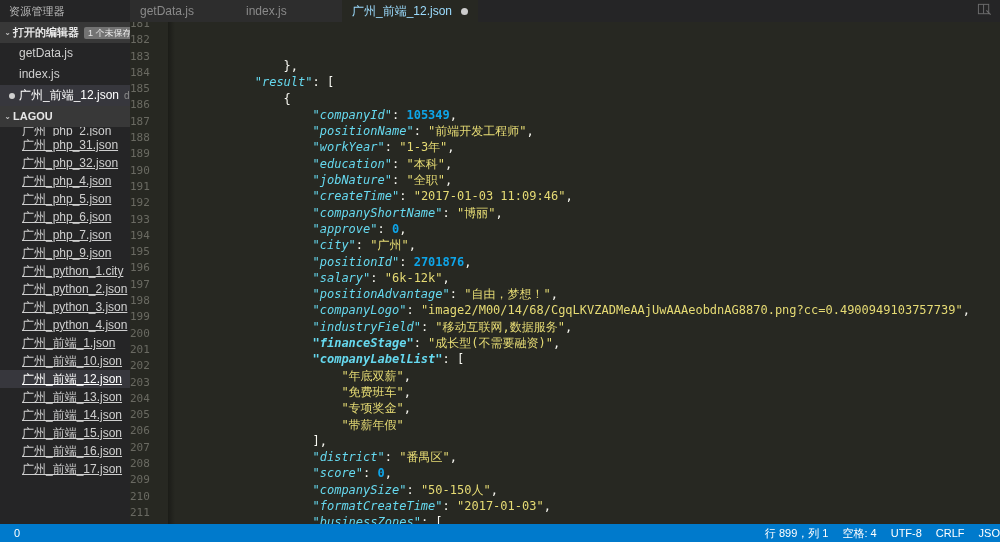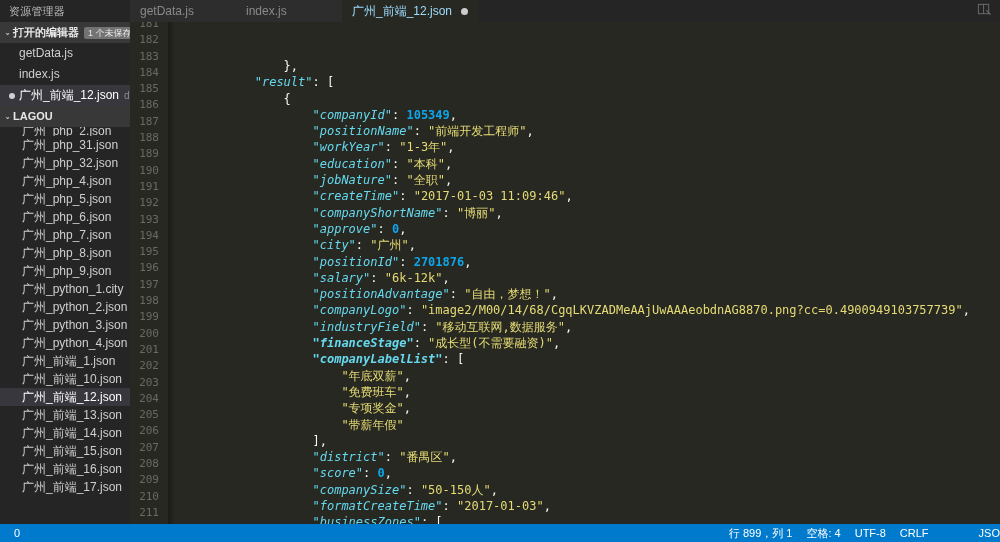--- a/index.html
+++ b/index.html
@@ -45,21 +45,21 @@
     display:inline-block;margin-right:4px;flex:0 0 6px;
   }
   .oe-item .pad{display:inline-block;width:10px;flex:0 0 10px;}
   .oe-desc{color:#8c8c8c;font-size:10px;margin-left:5px;}
 
   .files{
     flex:1;overflow:hidden;background:#252526;position:relative;
   }
   .file-item{
     height:18px;line-height:18px;padding-left:22px;
-    font-size:12px;color:#cfcfcf;white-space:nowrap;overflow:hidden;
+    font-size:12px;color:#cfcfcf;white-space:nowrap;overflow:hidden;text-decoration:underline;
   }
   .file-item.sel{background:#37373d;color:#ffffff;}
   .file-item.clipped{height:9px;line-height:9px;overflow:hidden;}
 
   
   .editor-col{flex:1;display:flex;flex-direction:column;min-width:0;background:#272822;}
   .tabs{
     height:22px;background:#252526;display:flex;align-items:stretch;
     position:relative;flex:0 0 22px;
   }
@@ -73,21 +73,21 @@
   .tab .udot{
     width:7px;height:7px;border-radius:50%;background:#cccccc;
     display:inline-block;margin-left:9px;flex:0 0 7px;
   }
   .tabs-spacer{flex:1;background:#252526;}
   .tab-actions{display:flex;align-items:center;padding-right:8px;background:#252526;}
   .split-icon{opacity:.62;}
 
   .edit-area{flex:1;position:relative;overflow:hidden;background:#272822;display:flex;}
   .gutter{
-    width:38px;min-width:38px;text-align:right;padding-right:9px;
+    width:38px;min-width:38px;text-align:left;padding-right:9px;
     box-sizing:border-box;color:#6a6a62;background:#272822;
     font-family:"DejaVu Sans Mono","Liberation Mono",monospace;
     font-size:11px;padding-top:0;
   }
   .gutter div{height:16.3px;line-height:16.3px;}
   .code{
     flex:1;position:relative;overflow:hidden;
     font-family:"DejaVu Sans Mono","Liberation Mono",monospace;
     font-size:12px;white-space:pre;
   }
@@ -105,21 +105,21 @@
 
   
   .status{
     height:18px;min-height:18px;background:#007acc;color:#ffffff;
     display:flex;align-items:center;font-size:11px;
     padding:0 0 0 0;
   }
   .status .left{display:flex;align-items:center;padding-left:7px;}
   .status .right{margin-left:auto;display:flex;align-items:center;justify-content:center;}
   .st-item{padding:0 7px;white-space:nowrap;line-height:18px;}
-  .st-clip{overflow:hidden;max-width:22px;padding-right:0;margin-left:36px;}
+  .st-clip{overflow:hidden;max-width:22px;padding-right:0;}
 </style>
 </head>
 <body>
 
 <div class="app">
   <div class="body-row">
 
     <div class="sidebar">
       <div class="sb-title">资源管理器</div>
 
@@ -151,21 +151,20 @@
       </div>
 
       <div class="files" id="file-list">
           <div class="file-item clipped"><span>广州_php_2.json</span></div>
           <div class="file-item"><span>广州_php_31.json</span></div>
           <div class="file-item"><span>广州_php_32.json</span></div>
           <div class="file-item"><span>广州_php_4.json</span></div>
           <div class="file-item"><span>广州_php_5.json</span></div>
           <div class="file-item"><span>广州_php_6.json</span></div>
           <div class="file-item"><span>广州_php_7.json</span></div>
-          <div class="file-item"><span>广州_php_8.json</span></div>
           <div class="file-item"><span>广州_php_9.json</span></div>
           <div class="file-item"><span>广州_python_1.city</span></div>
           <div class="file-item"><span>广州_python_2.json</span></div>
           <div class="file-item"><span>广州_python_3.json</span></div>
           <div class="file-item"><span>广州_python_4.json</span></div>
           <div class="file-item"><span>广州_前端_1.json</span></div>
           <div class="file-item"><span>广州_前端_10.json</span></div>
           <div class="file-item sel"><span>广州_前端_12.json</span></div>
           <div class="file-item"><span>广州_前端_13.json</span></div>
           <div class="file-item"><span>广州_前端_14.json</span></div>

